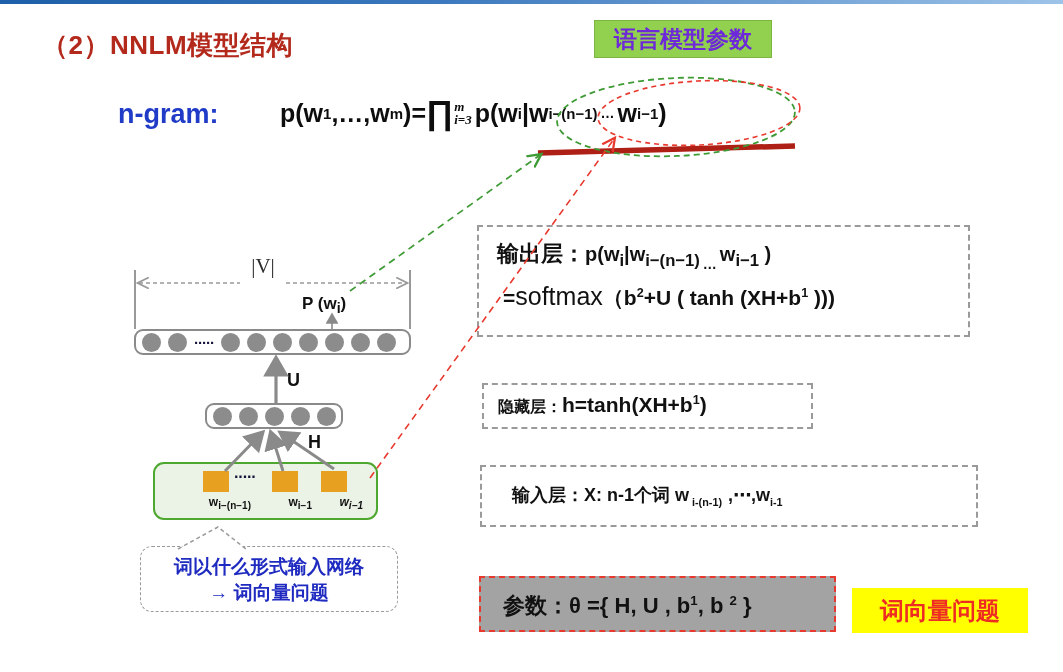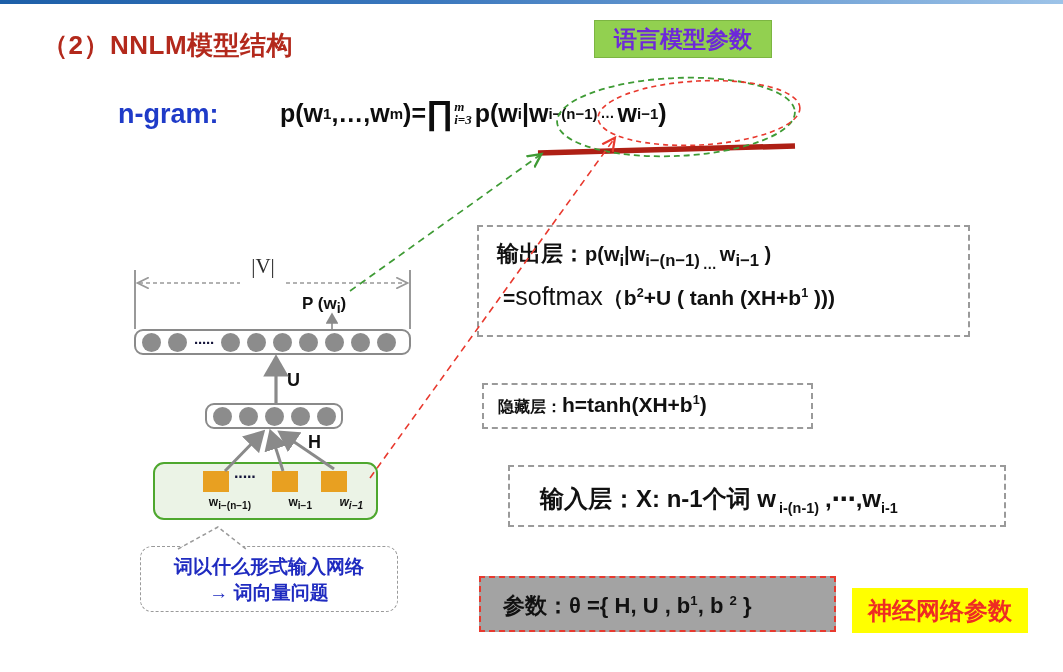--- a/index.html
+++ b/index.html
@@ -41,22 +41,22 @@
   
   .dash-box { border:2px dashed #9a9a9a; background:#fff; }
   .out-box { left:477px; top:225px; width:493px; height:112px; padding:12px 14px 0 18px; }
   .out-line1 { font-size:20px; font-weight:700; white-space:nowrap; }
   .out-line1 .cjk { font-size:22px;text-align:right; }
   .out-line2 { font-size:21px; font-weight:700; white-space:nowrap; margin:10px 0 0 6px; }
   .softmax { font-family:Liberation Sans, sans-serif; font-weight:400; font-size:25px; }
   .hid-box { left:482px; top:383px; width:331px; height:46px; padding:8px 0 0 14px;
     font-size:21px; font-weight:700; white-space:nowrap; }
   .hid-box .cjk { font-size:16px; }
-  .in-box { left:508px; top:465px; width:498px; height:62px; padding:16px 0 0 30px;
-    font-size:24px; font-weight:700; white-space:nowrap; }
+  .in-box { left:480px; top:465px; width:498px; height:62px; padding:16px 0 0 30px;
+    font-size:18px; font-weight:700; white-space:nowrap; }
   .par-box { left:479px; top:576px; width:357px; height:56px; border:2px dashed #e8392e;
     background:#a3a3a3; padding:13px 0 0 22px; font-size:22px; font-weight:700; white-space:nowrap; }
   sup.fsup { font-size:0.6em; font-weight:700; }
 
   
   .v-label { left:242px; top:254px; width:42px; text-align:center;
     font-family:"Liberation Serif","DejaVu Serif",serif; font-size:21px; color:#2c2c2c; background:#fff; }
   .pwi-label { left:302px; top:294px; font-size:17px; font-weight:700; white-space:nowrap; }
   .neuron-row { border:2.5px solid #8a8a8a; border-radius:9px; background:#fff;
     display:flex; align-items:center; gap:7px; padding:0 6px; }
@@ -180,21 +180,21 @@
 </div>
 
 <div class="abs dash-box in-box boxes">
   <span>输入层：</span><span>X: n-1个词 w</span><sub class="sub" style="margin:0 6px 0 3px;">i-(n-1)</sub><span>,⋯,w</span><sub class="sub">i-1</sub>
 </div>
 
 <div class="abs par-box boxes">
   <span>参数：</span><span>θ ={ H, U , b</span><sup class="fsup">1</sup><span>, b </span><sup class="fsup">2</sup><span> }</span>
 </div>
 
-<div class="abs nn-label">神经网络参数</div>
+<div class="abs nn-label">词向量问题</div>
 
 <svg class="overlay" viewBox="0 0 1063 672">
   <defs>
     <marker id="arrGray" markerWidth="9" markerHeight="9" refX="7" refY="4.5" orient="auto-start-reverse">
       <path d="M0,0.5 L8,4.5 L0,8.5" fill="none" stroke="#999" stroke-width="1.2"></path>
     </marker>
     <marker id="arrGrayBig" markerWidth="8" markerHeight="8" refX="5.5" refY="4" orient="auto">
       <path d="M0,0 L7,4 L0,8 Z" fill="#8a8a8a"></path>
     </marker>
     <marker id="arrGreen" markerWidth="10" markerHeight="10" refX="7" refY="5" orient="auto">

